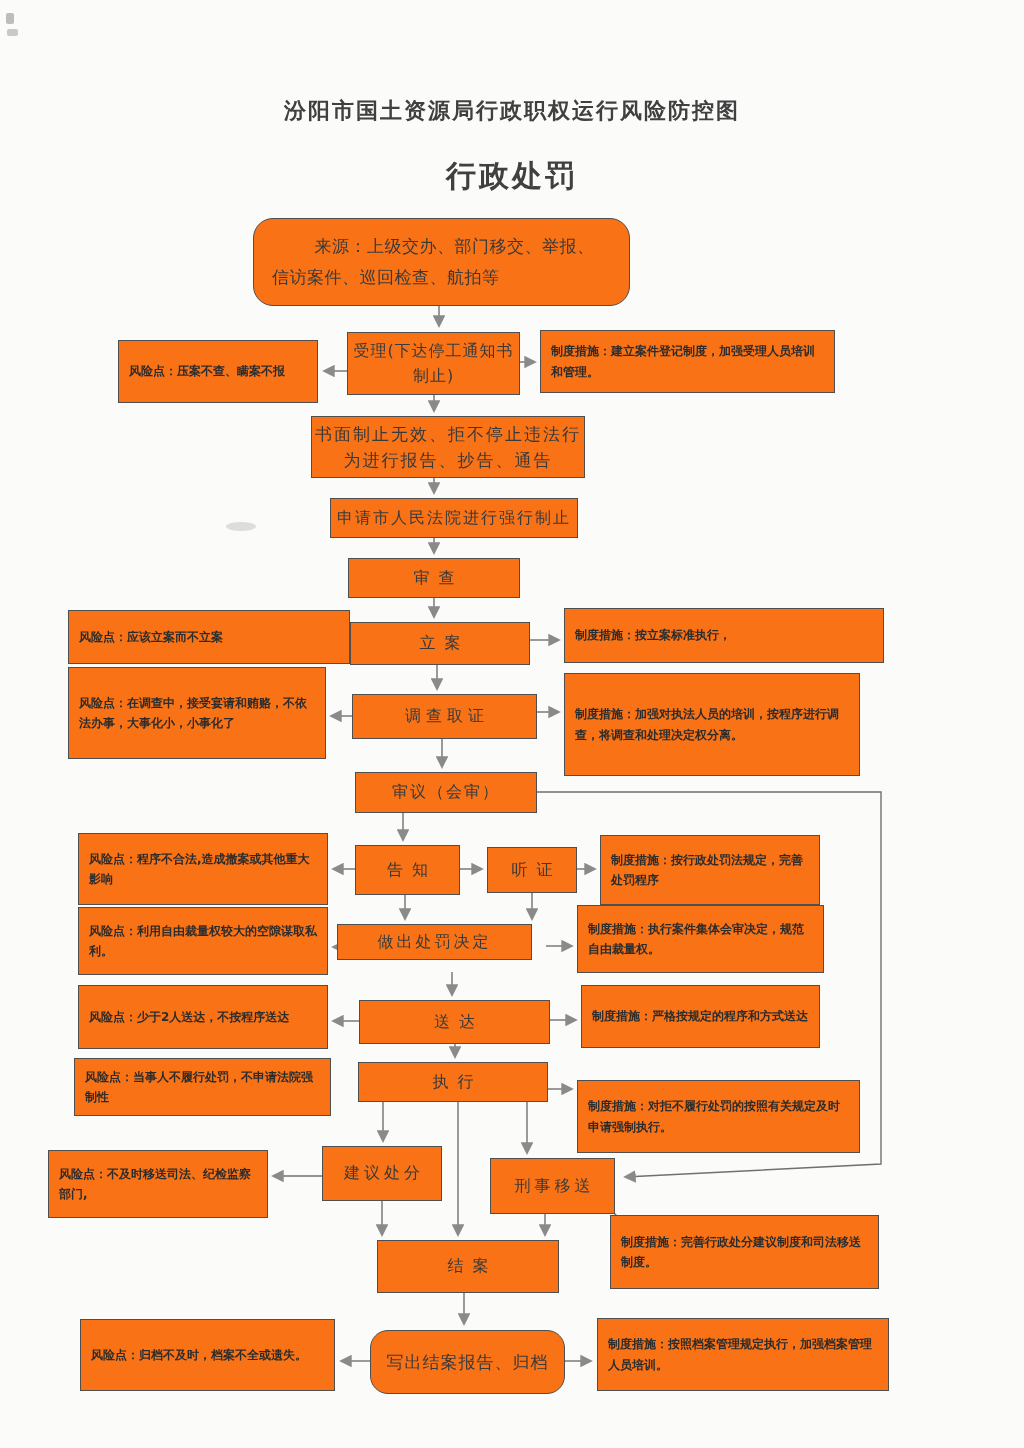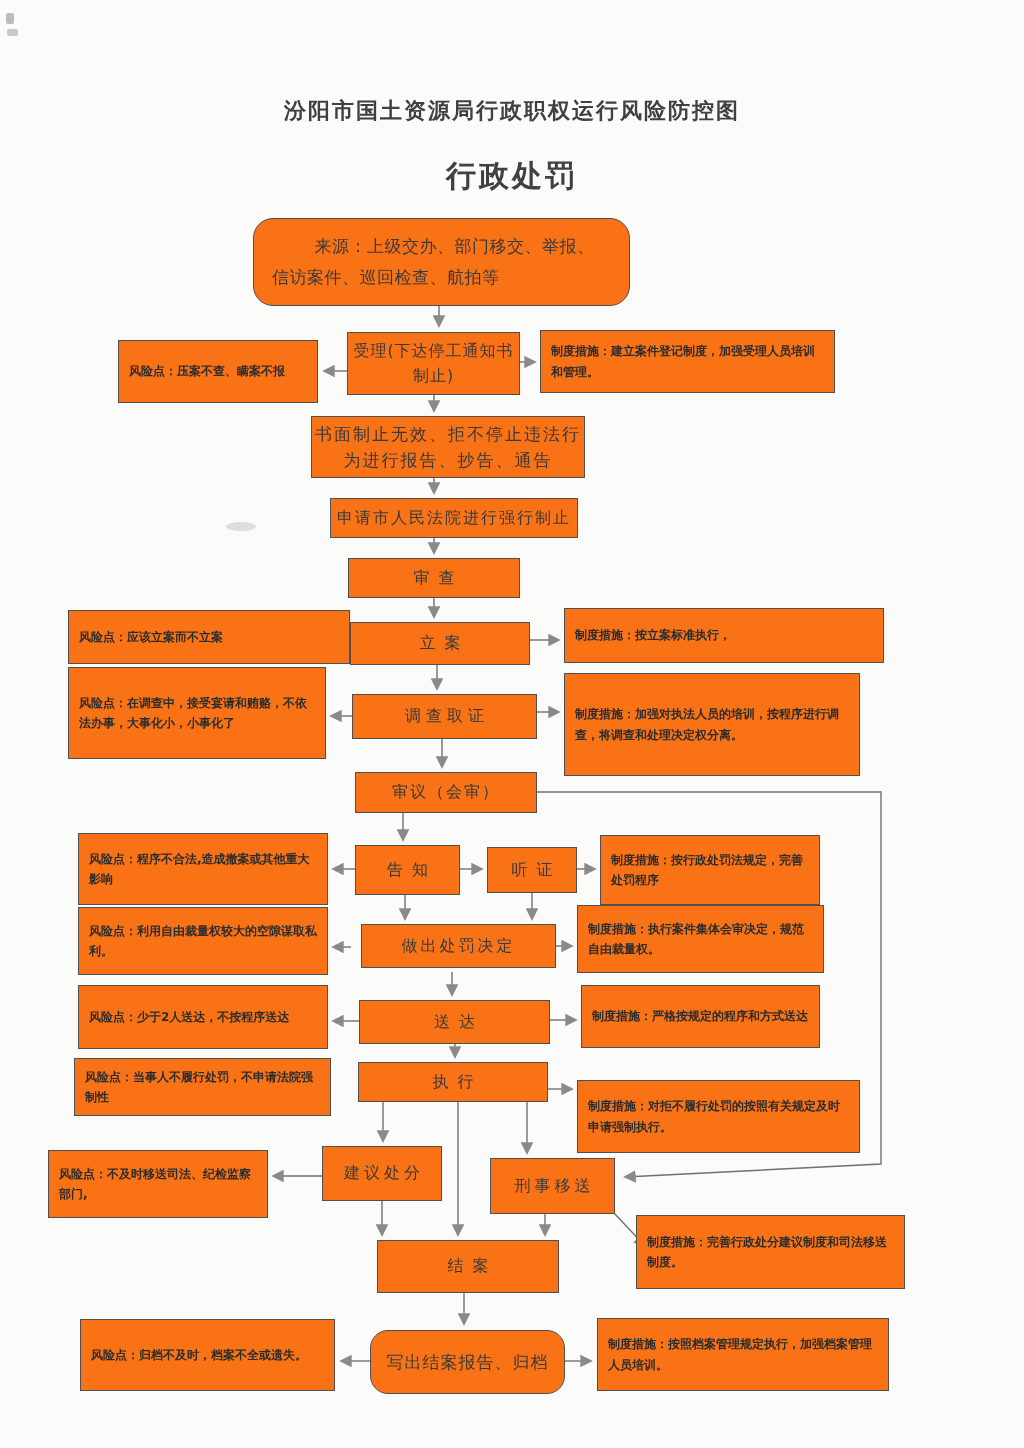--- a/index.html
+++ b/index.html
@@ -129,35 +129,35 @@
   <div class="node side" style="left:564px;top:673px;width:296px;height:103px;">制度措施：加强对执法人员的培训，按程序进行调查，将调查和处理决定权分离。</div>
 
   <div class="node ls2" style="left:355px;top:772px;width:182px;height:41px;">审议（会审）</div>
 
   <div class="node side" style="left:78px;top:833px;width:250px;height:72px;">风险点：程序不合法,造成撤案或其他重大影响</div>
   <div class="node w2" style="left:355px;top:845px;width:105px;height:50px;">告知</div>
   <div class="node w2" style="left:487px;top:847px;width:90px;height:46px;">听证</div>
   <div class="node side" style="left:600px;top:835px;width:220px;height:70px;">制度措施：按行政处罚法规定，完善处罚程序</div>
 
   <div class="node side" style="left:78px;top:907px;width:250px;height:68px;">风险点：利用自由裁量权较大的空隙谋取私利。</div>
-  <div class="node ls3" style="left:361px;top:924px;width:195px;height:44px;">做出处罚决定</div>
+  <div class="node ls3" style="left:337px;top:924px;width:195px;height:36px;">做出处罚决定</div>
   <div class="node side" style="left:577px;top:905px;width:247px;height:68px;">制度措施：执行案件集体会审决定，规范自由裁量权。</div>
 
   <div class="node side" style="left:78px;top:985px;width:250px;height:64px;">风险点：少于2人送达，不按程序送达</div>
   <div class="node w2" style="left:359px;top:1000px;width:191px;height:44px;">送达</div>
   <div class="node side" style="left:581px;top:985px;width:239px;height:63px;">制度措施：严格按规定的程序和方式送达</div>
 
   <div class="node side" style="left:74px;top:1058px;width:257px;height:58px;">风险点：当事人不履行处罚，不申请法院强制性</div>
   <div class="node w2" style="left:358px;top:1062px;width:190px;height:40px;">执行</div>
   <div class="node side" style="left:577px;top:1080px;width:283px;height:73px;">制度措施：对拒不履行处罚的按照有关规定及时申请强制执行。</div>
 
   <div class="node side" style="left:48px;top:1150px;width:220px;height:68px;">风险点：不及时移送司法、纪检监察部门,</div>
   <div class="node ls4" style="left:322px;top:1146px;width:120px;height:55px;">建议处分</div>
   <div class="node ls4" style="left:490px;top:1158px;width:125px;height:56px;">刑事移送</div>
-  <div class="node side" style="left:636px;top:1215px;width:269px;height:74px;">制度措施：完善行政处分建议制度和司法移送制度。</div>
+  <div class="node side" style="left:610px;top:1215px;width:269px;height:74px;">制度措施：完善行政处分建议制度和司法移送制度。</div>
 
   <div class="node w2" style="left:377px;top:1240px;width:182px;height:53px;">结案</div>
 
   <div class="node side" style="left:80px;top:1319px;width:255px;height:72px;">风险点：归档不及时，档案不全或遗失。</div>
   <div class="node rounded-sm ls1" style="left:370px;top:1330px;width:195px;height:64px;font-size:17px;">写出结案报告、归档</div>
   <div class="node side" style="left:597px;top:1318px;width:292px;height:73px;">制度措施：按照档案管理规定执行，加强档案管理人员培训。</div>
 
 </div>
 
 </body></html>

